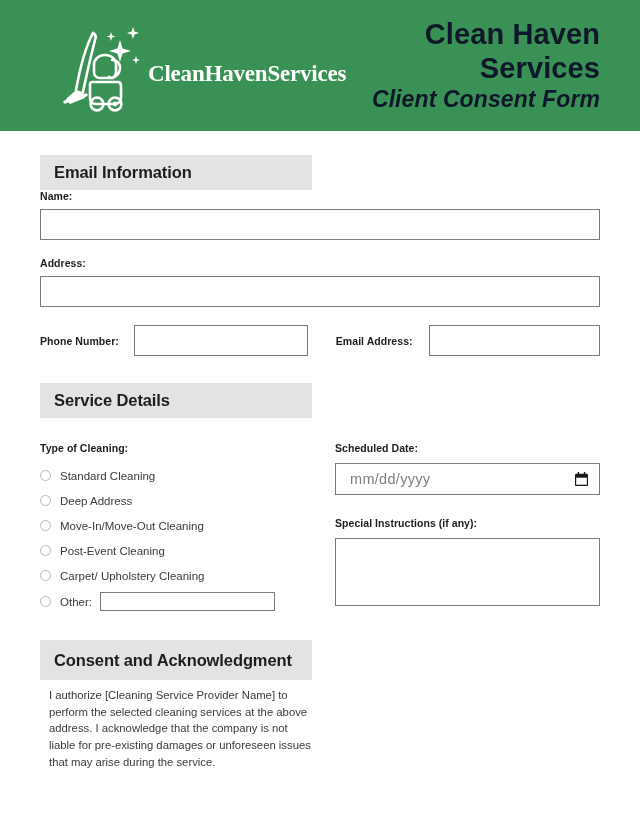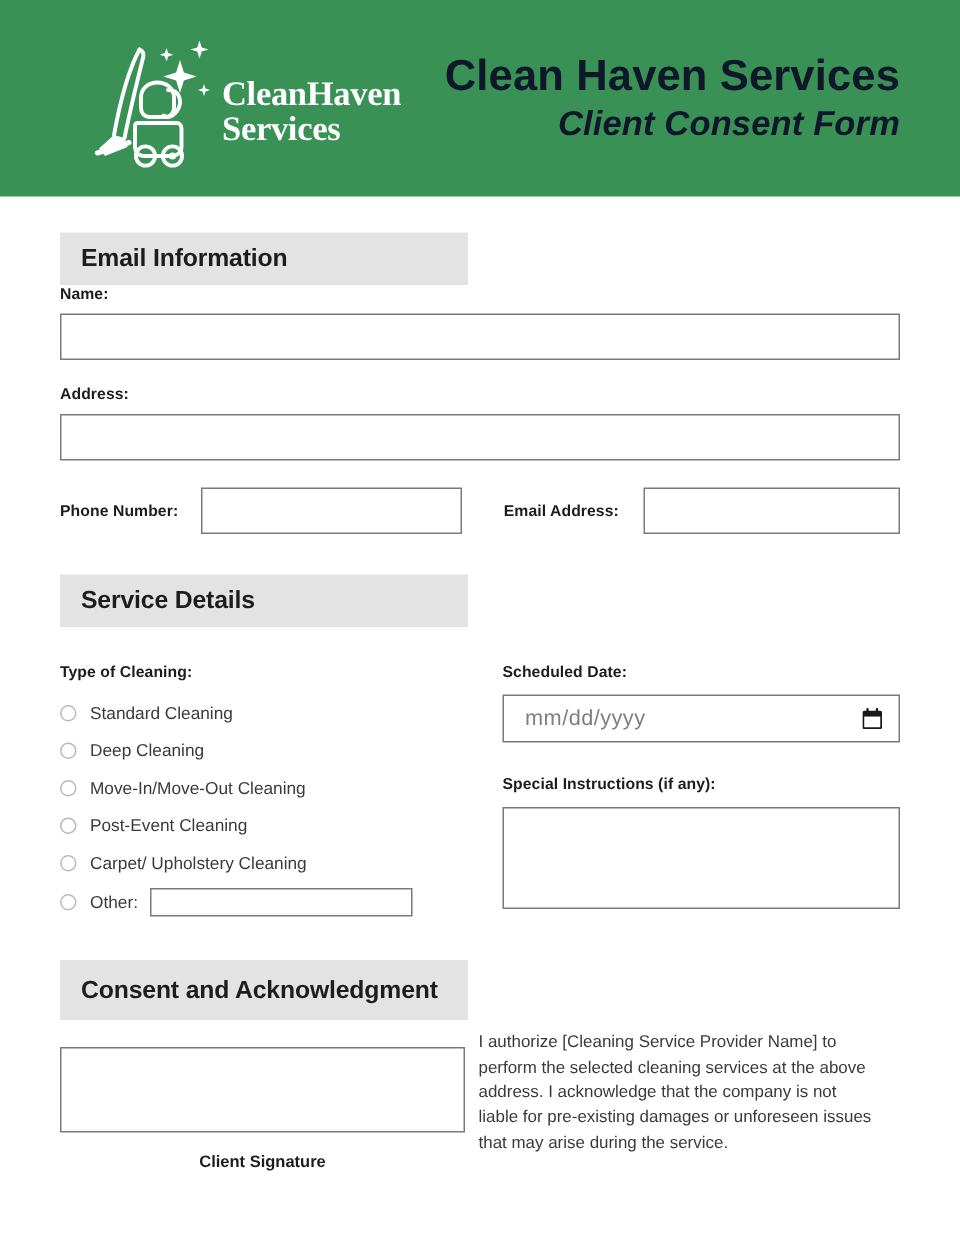--- a/index.html
+++ b/index.html
@@ -27,21 +27,21 @@
   }
   .brand-logo {
     display: flex;
     align-items: center;
     gap: 2px;
     margin-left: 22px;
   }
   .logo-mark { flex: 0 0 auto; display: block; }
   .logo-wordmark {
     display: flex;
-    flex-direction: column;
+    flex-direction: row;
     line-height: 0.98;
     color: #ffffff;
     font-family: "Liberation Serif", serif;
     font-weight: bold;
     font-size: 23px;
     letter-spacing: -0.2px;
     margin-left: -4px;
     margin-top: 18px;
   }
   .logo-wordmark span { display: block; white-space: nowrap; }
@@ -241,21 +241,21 @@
     <div style="width:295px;">
       <div class="field-label">Type of Cleaning:</div>
 
       <div style="margin-top:9px;">
         <div class="radio-row">
           <span class="radio-dot"></span>
           <span class="radio-label">Standard Cleaning</span>
         </div>
         <div class="radio-row">
           <span class="radio-dot"></span>
-          <span class="radio-label">Deep Cleaning</span>
+          <span class="radio-label">Deep Address</span>
         </div>
         <div class="radio-row">
           <span class="radio-dot"></span>
           <span class="radio-label">Move-In/Move-Out Cleaning</span>
         </div>
         <div class="radio-row">
           <span class="radio-dot"></span>
           <span class="radio-label">Post-Event Cleaning</span>
         </div>
         <div class="radio-row">
@@ -286,23 +286,19 @@
       <div class="field-label" style="margin-top:22px;">Special Instructions (if any):</div>
       <textarea class="area-box" style="height: 68px; margin-top: 9px; border: 1px solid rgb(122, 122, 122); resize: none; font-family: &quot;Liberation Sans&quot;, sans-serif; font-size: 12px; padding: 6px 7px; outline: none;"></textarea>
     </div>
   </div>
 
   <div class="section-bar" style="margin-top:25px; height:40px;">
     <span>Consent and Acknowledgment</span>
   </div>
 
   <div style="display:flex; margin-top:18px;">
-    <div style="width:270px;">
-      <textarea class="area-box" style="height: 57px; resize: none; border: 1px solid rgb(122, 122, 122); font-family: &quot;Liberation Sans&quot;, sans-serif; font-size: 12px; padding: 6px 7px; outline: none;"></textarea>
-      <div class="sig-caption">Client Signature</div>
-    </div>
 
     <div style="width:265px; margin-left:9px; margin-top:-11px;">
       <p class="consent-text" style="margin:0;">I authorize [Cleaning Service Provider Name] to perform the selected cleaning services at the above address. I acknowledge that the company is not liable for pre-existing damages or unforeseen issues that may arise during the service.</p>
     </div>
   </div>
 
 </div>
 
 </body></html>

